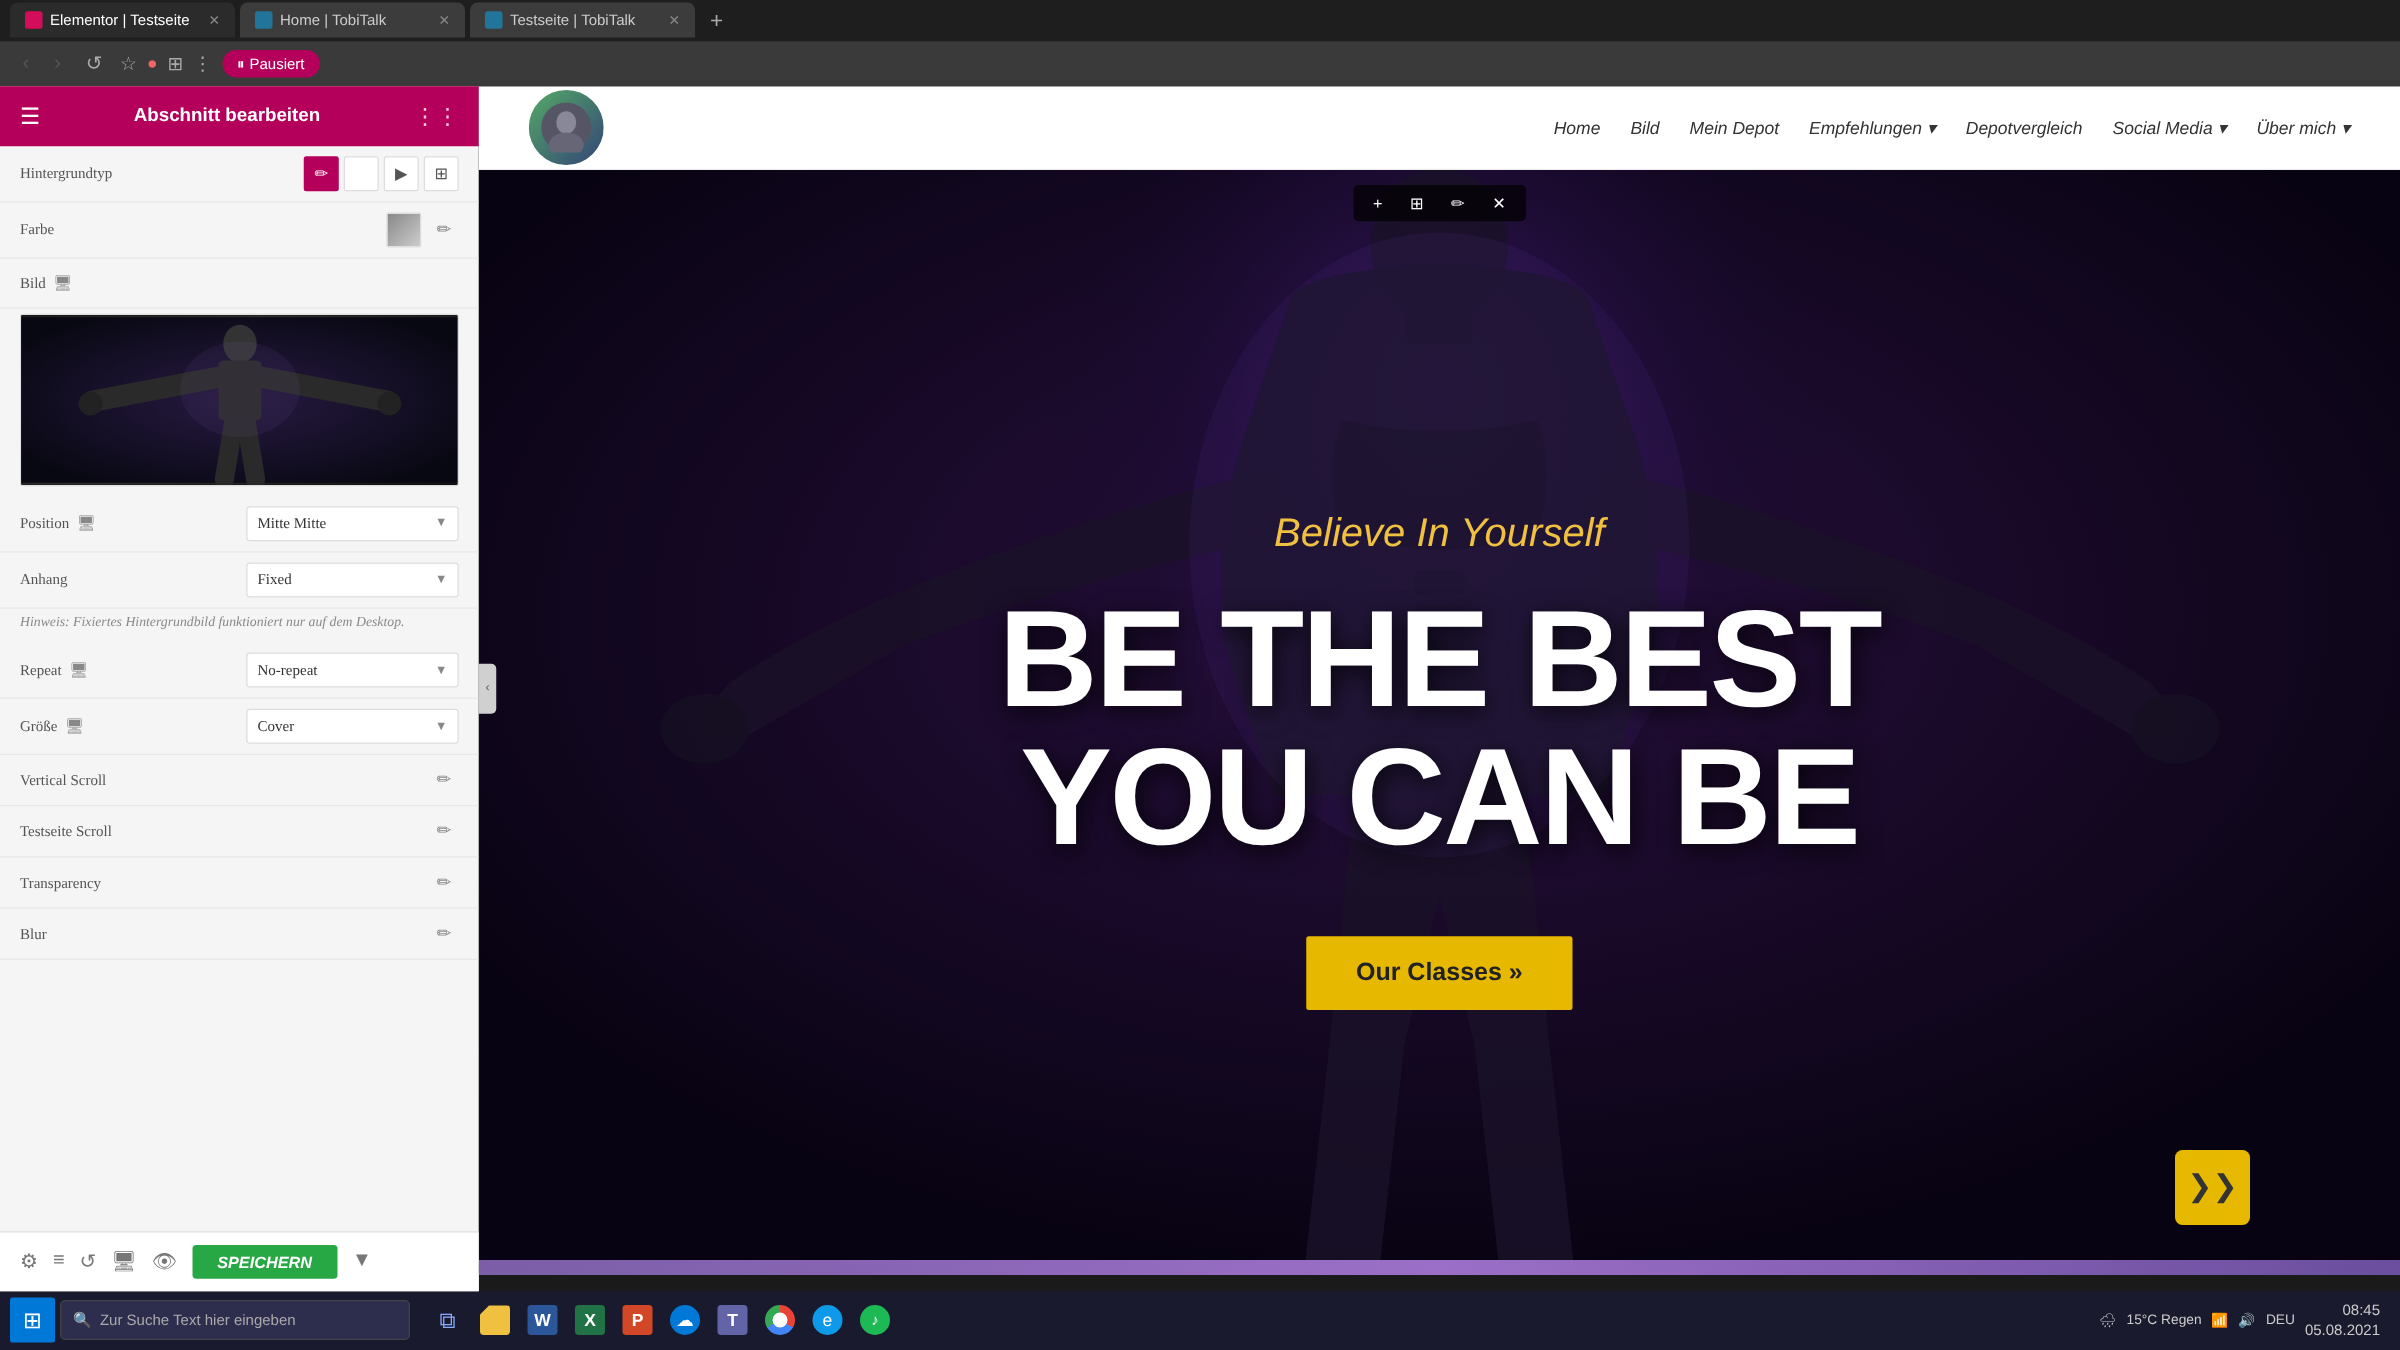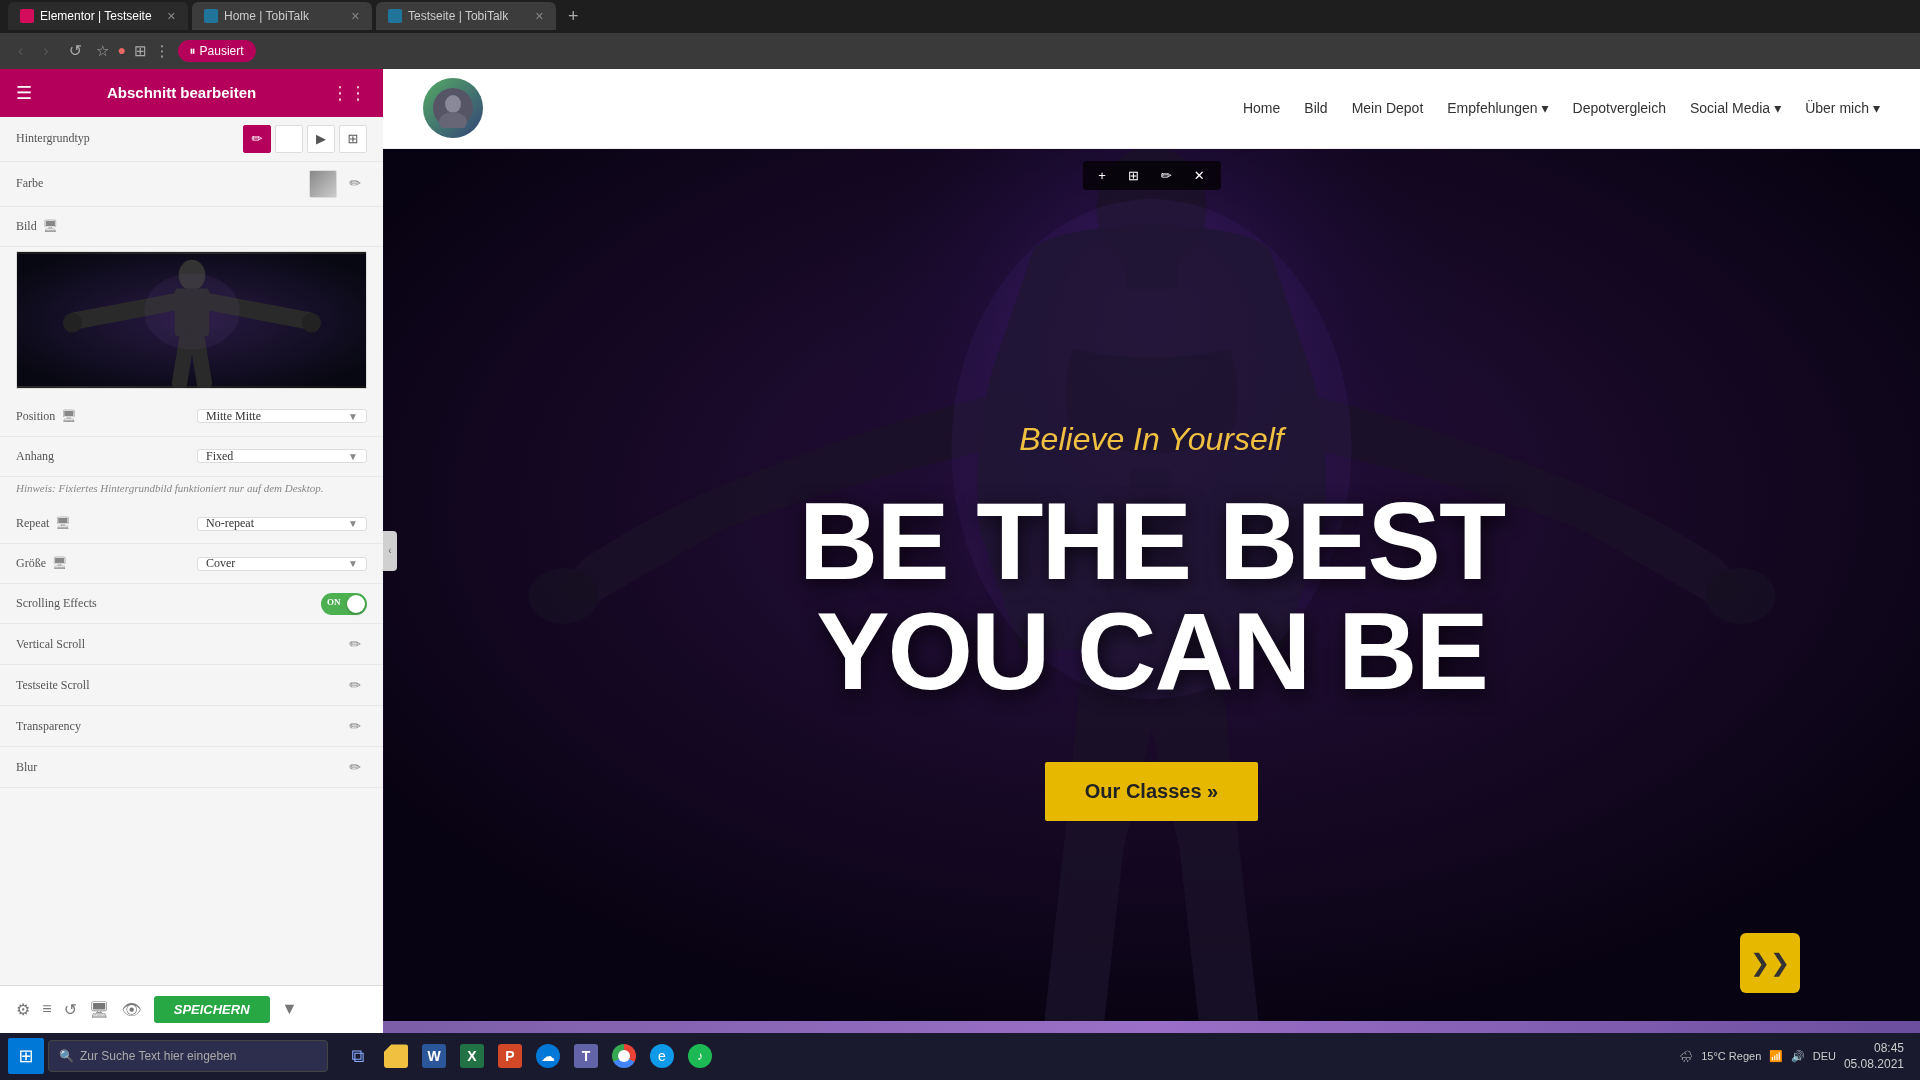--- a/index.html
+++ b/index.html
@@ -40,39 +40,39 @@
     .bg-type-icons { display: flex; gap: 4px; }
     .bg-type-btn { width: 28px; height: 28px; border: 1px solid #ddd; background: white; display: flex; align-items: center; justify-content: center; cursor: pointer; font-size: 13px; color: #555; border-radius: 2px; }
     .bg-type-btn.active { background: #b5005b; color: white; border-color: #b5005b; }
 
     .color-dot { width: 28px; height: 28px; border-radius: 2px; background: #ccc; border: 1px solid #ddd; cursor: pointer; }
     .pencil-btn { width: 24px; height: 24px; display: flex; align-items: center; justify-content: center; color: #888; cursor: pointer; font-size: 14px; }
 
     .image-preview { margin: 4px 16px 8px; border: 1px solid #ddd; background: #000; height: 138px; overflow: hidden; border-radius: 2px; cursor: pointer; }
     .person-silhouette { width: 100%; height: 100%; background: linear-gradient(135deg, #1a1a1a 0%, #2a2a2a 40%, #111 100%); position: relative; overflow: hidden; display: flex; align-items: center; justify-content: center; }
 
-    .dropdown-select { width: 170px; height: 14px; background: white; border: 1px solid #ddd; border-radius: 3px; display: flex; align-items: center; padding: 0 8px; font-size: 12px; color: #333; cursor: pointer; position: relative; margin-left: 24px; }
+    .dropdown-select { width: 170px; height: 28px; background: white; border: 1px solid #ddd; border-radius: 3px; display: flex; align-items: center; padding: 0 8px; font-size: 12px; color: #333; cursor: pointer; position: relative; margin-left: 24px; }
     .dropdown-arrow { margin-left: auto; color: #888; font-size: 10px; }
 
     .hint-text { padding: 4px 16px 8px; font-size: 11px; color: #888; font-style: italic; line-height: 1.4; }
 
     .toggle-btn { width: 46px; height: 22px; background: #4caf50; border-radius: 11px; position: relative; cursor: pointer; }
     .toggle-knob { width: 18px; height: 18px; background: white; border-radius: 50%; position: absolute; top: 2px; right: 2px; transition: right 0.2s; box-shadow: 0 1px 3px rgba(0,0,0,0.3); }
     .on-label { position: absolute; left: 6px; top: 4px; font-size: 9px; color: white; font-weight: bold; }
 
     
     .panel-footer { height: 48px; background: #fff; border-top: 1px solid #ddd; display: flex; align-items: center; padding: 0 16px; gap: 12px; }
     .footer-icon { color: #777; font-size: 16px; cursor: pointer; }
     .save-btn { background: #28a745; color: white; border: none; padding: 6px 20px; border-radius: 3px; font-size: 13px; cursor: pointer; font-weight: bold; font-style: italic; }
 
     
     .website-preview { flex: 1; height: 964px; overflow: hidden; position: relative; }
 
     
-    .site-navbar { background: white; height: 80px; display: flex; align-items: center; padding: 0 40px; gap: 20px; border-bottom: 1px solid #eee; position: relative; z-index: 5; }
+    .site-navbar { background: white; height: 67px; display: flex; align-items: center; padding: 0 40px; gap: 20px; border-bottom: 1px solid #eee; position: relative; z-index: 5; font-style: italic; }
     .site-logo { width: 60px; height: 60px; border-radius: 50%; background: #888; overflow: hidden; display: flex; align-items: center; justify-content: center; flex-shrink: 0; }
     .site-logo-img { width: 100%; height: 100%; object-fit: cover; background: linear-gradient(135deg, #667, #445); }
     .site-nav-links { display: flex; gap: 24px; margin-left: auto; align-items: center; }
     .nav-link { font-size: 14px; color: #333; text-decoration: none; cursor: pointer; }
     .nav-link-dd { display: flex; align-items: center; gap: 4px; }
 
     
     .hero-section { position: relative; height: 884px; overflow: hidden; }
     .hero-bg { position: absolute; inset: 0; background: linear-gradient(135deg, #0a0a1a 0%, #1a0a2e 30%, #0d0820 50%, #1a0a0a 80%, #0a0505 100%); }
 
@@ -285,31 +285,20 @@
             <span class="monitor-icon">🖥</span>
           </div>
           <div class="panel-row-control">
             <div class="dropdown-select">
               <span>Cover</span>
               <span class="dropdown-arrow">▼</span>
             </div>
           </div>
         </div>
 
-        <div class="panel-row">
-          <div class="panel-row-label">
-            <span>Scrolling Effects</span>
-          </div>
-          <div class="panel-row-control">
-            <div class="toggle-btn">
-              <span class="on-label">ON</span>
-              <div class="toggle-knob"></div>
-            </div>
-          </div>
-        </div>
 
         <div class="panel-row">
           <div class="panel-row-label">
             <span>Vertical Scroll</span>
           </div>
           <div class="panel-row-control">
             <span class="pencil-btn">✏</span>
           </div>
         </div>
 

